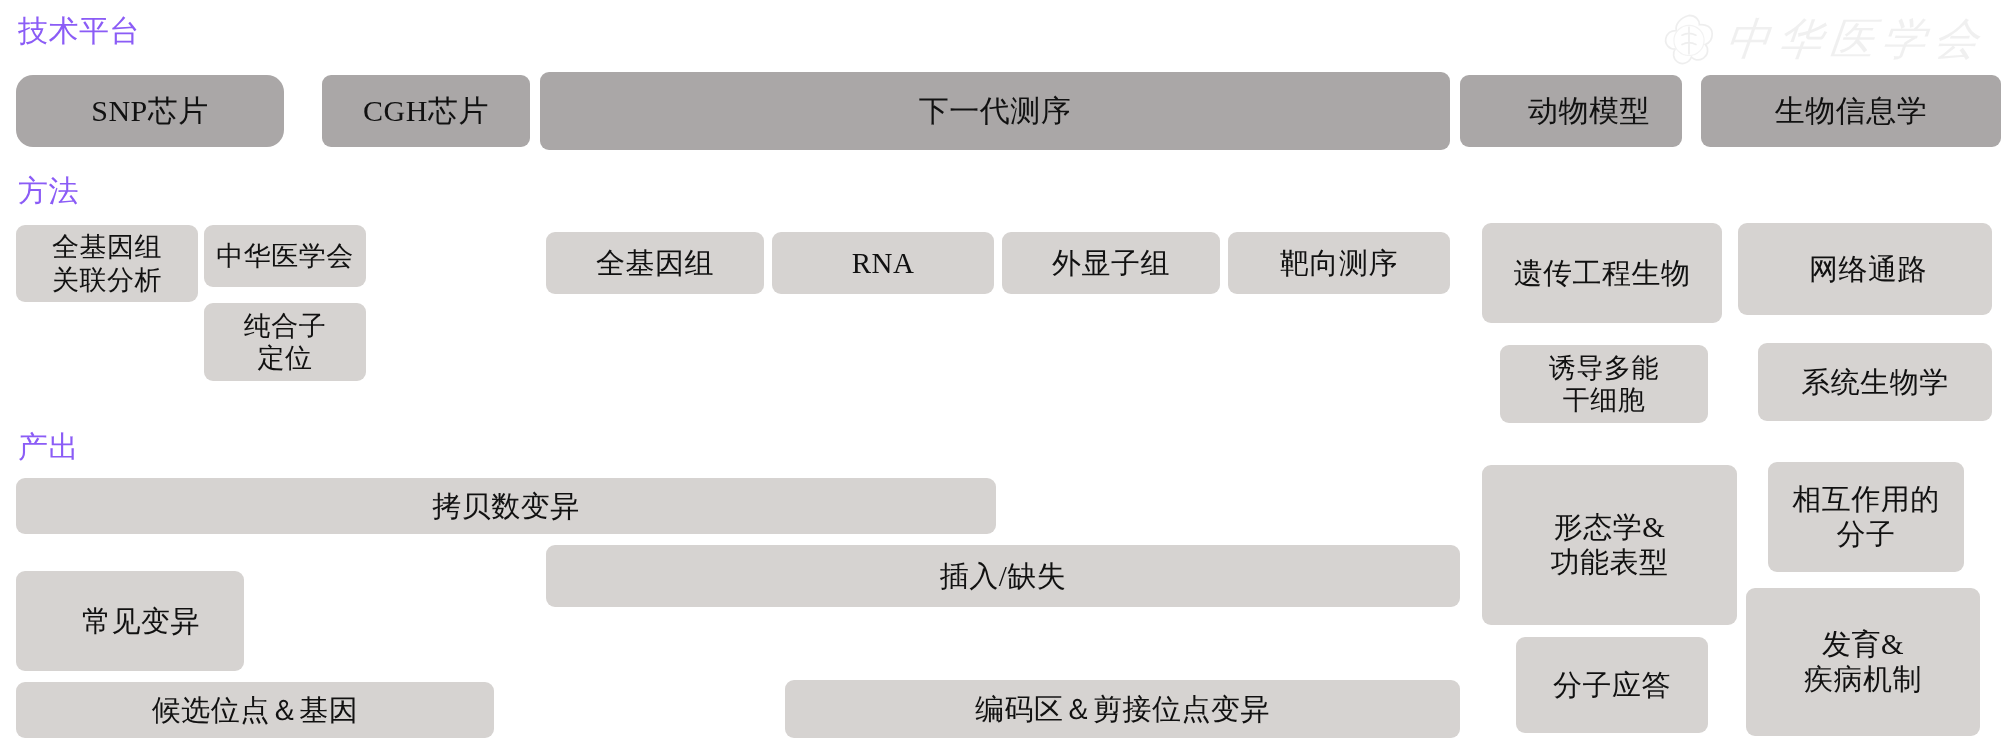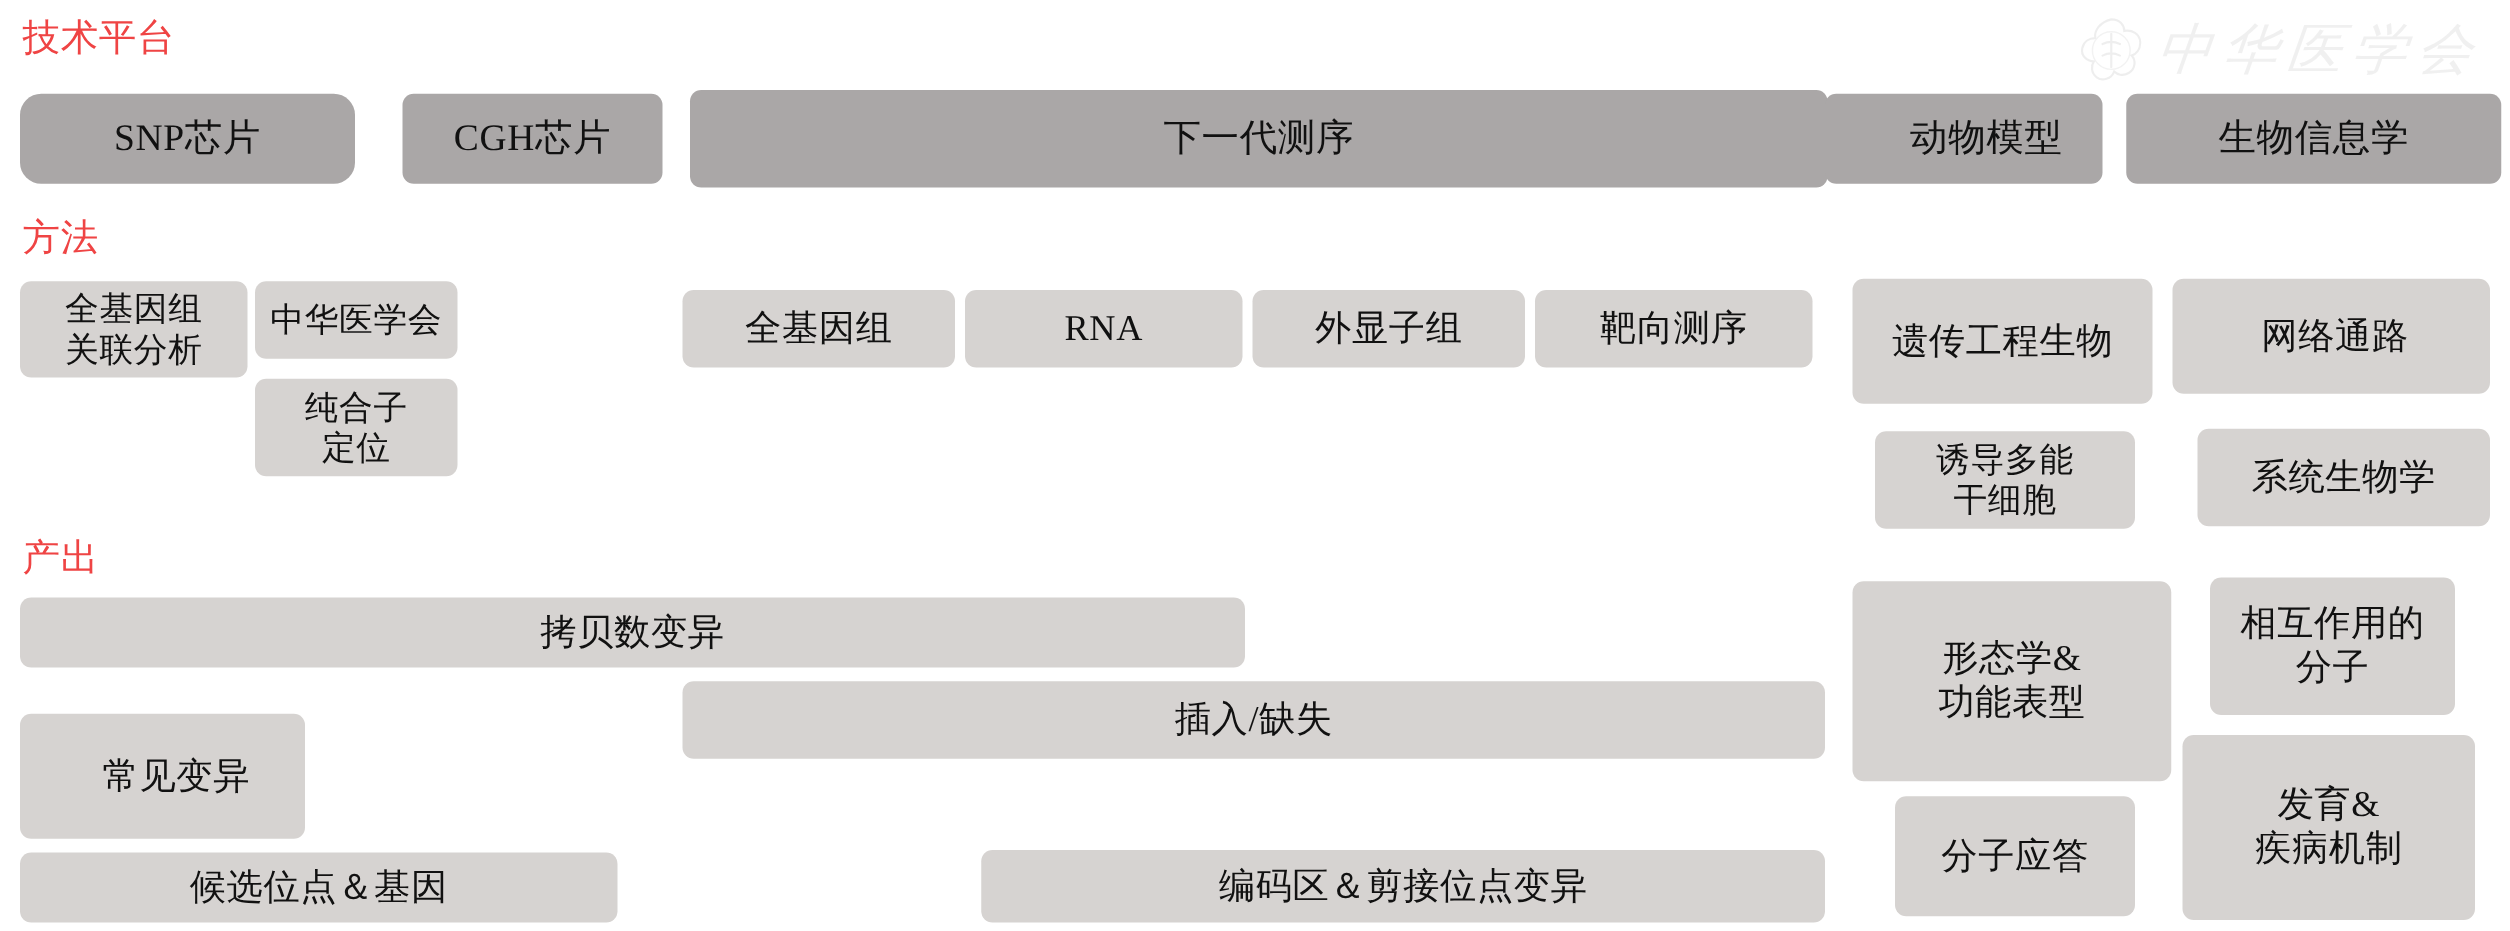--- a/index.html
+++ b/index.html
@@ -17,21 +17,21 @@
     width: 2008px;
     height: 745px;
     background: #ffffff;
     overflow: hidden;
   }
   .section-label {
     position: absolute;
     font-family: "Liberation Serif", "DejaVu Serif", serif;
     font-size: 30px;
     line-height: 1;
-    color: #ef4444;
+    color: #8b5cf6;
     white-space: nowrap;
     letter-spacing: 0.5px;
   }
   .box {
     position: absolute;
     box-sizing: border-box;
     display: flex;
     align-items: center;
     justify-content: center;
     text-align: center;
@@ -108,21 +108,21 @@
   </div>
 
   <div class="section-label" style="left:18px; top:16px;">技术平台</div>
 
   <div class="box platform" style="left:16px; top:75px; width:268px; height:72px;border-radius:17px;">
     <span class="lbl">SNP芯片</span>
   </div>
   <div class="box platform" style="left:322px; top:75px; width:208px; height:72px;">
     <span class="lbl">CGH芯片</span>
   </div>
-  <div class="box platform" style="left:552px; top:72px; width:910px; height:78px;">
+  <div class="box platform" style="left:540px; top:72px; width:910px; height:78px;">
     <span class="lbl">下一代测序</span>
   </div>
   <div class="box platform" style="left:1460px; top:75px; width:222px; height:72px;padding-left:42px;">
     <span class="lbl">动物模型</span>
   </div>
   <div class="box platform" style="left:1701px; top:75px; width:300px; height:72px;">
     <span class="lbl">生物信息学</span>
   </div>
 
   <div class="section-label" style="left:18px; top:176px;">方法</div>

